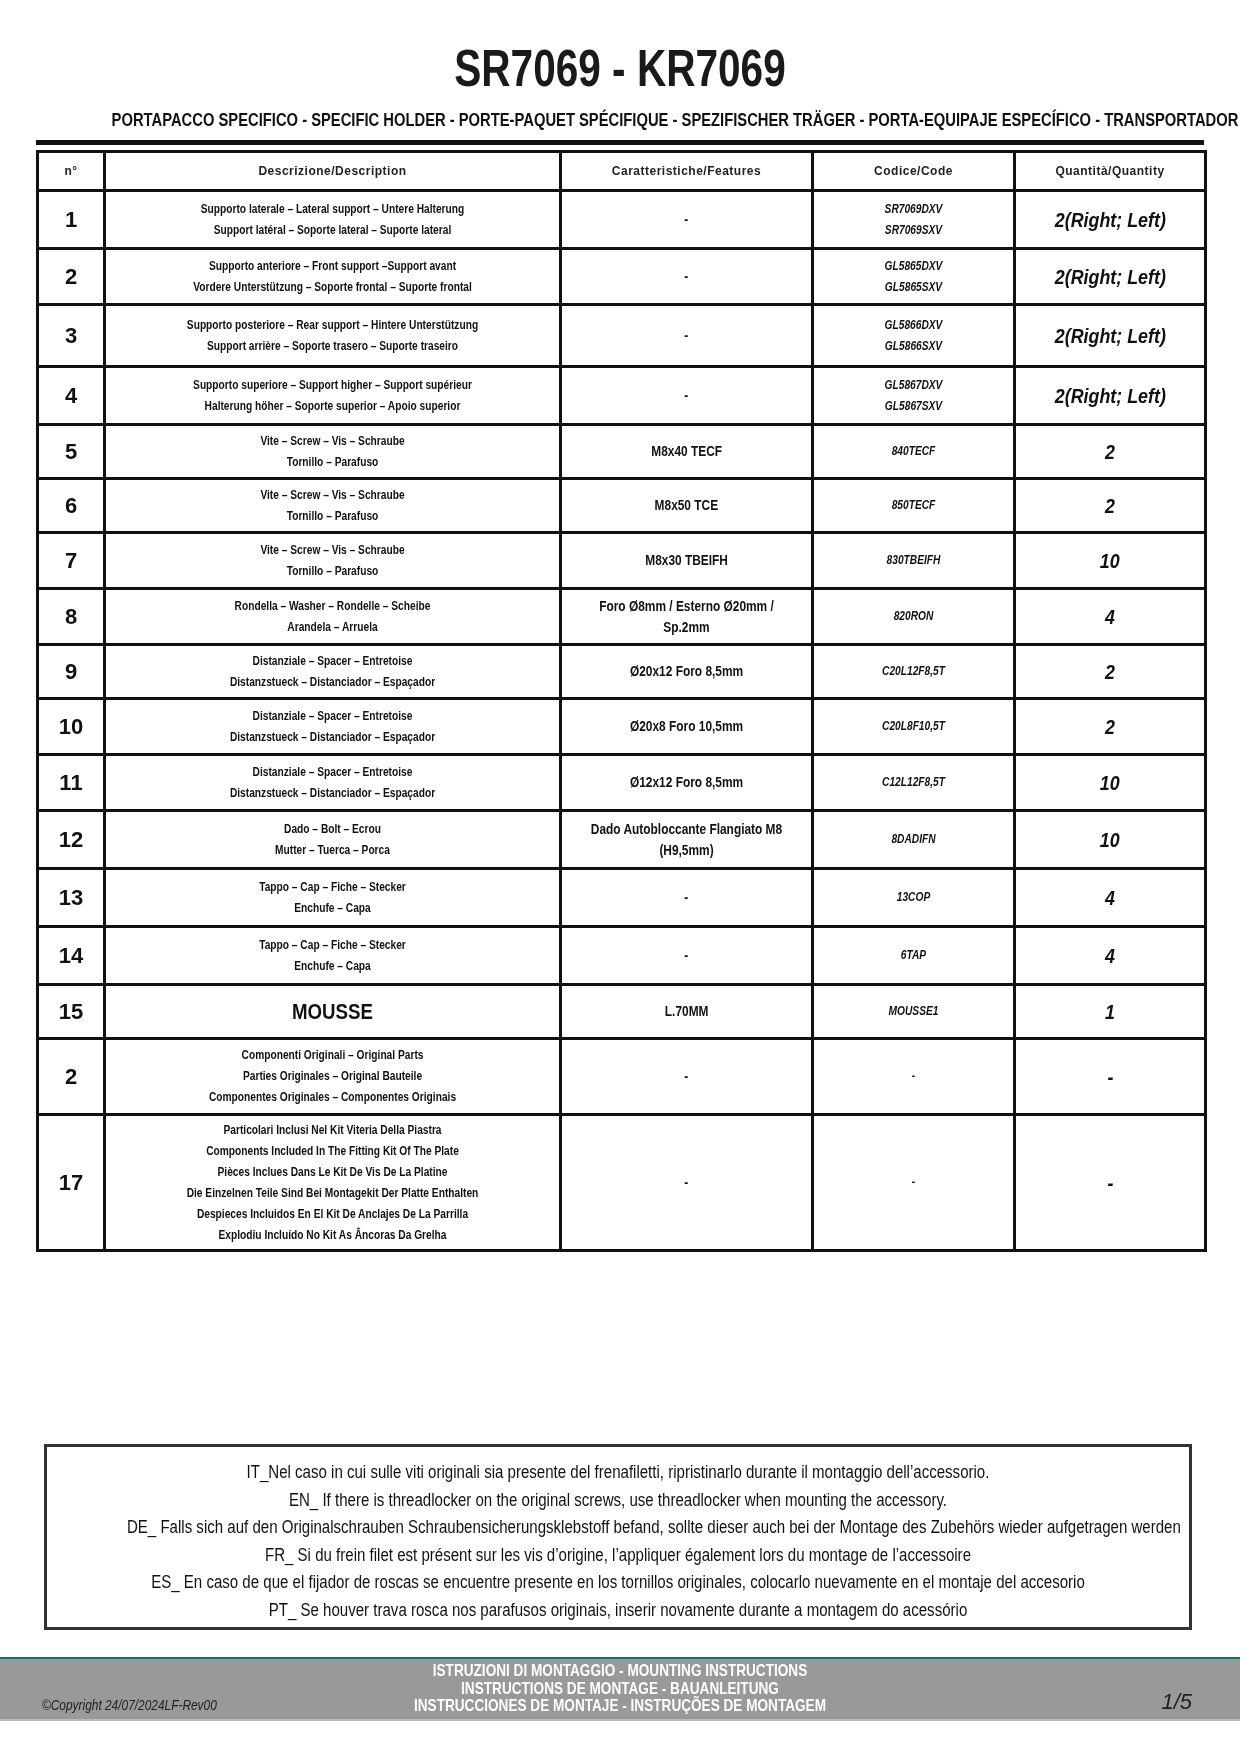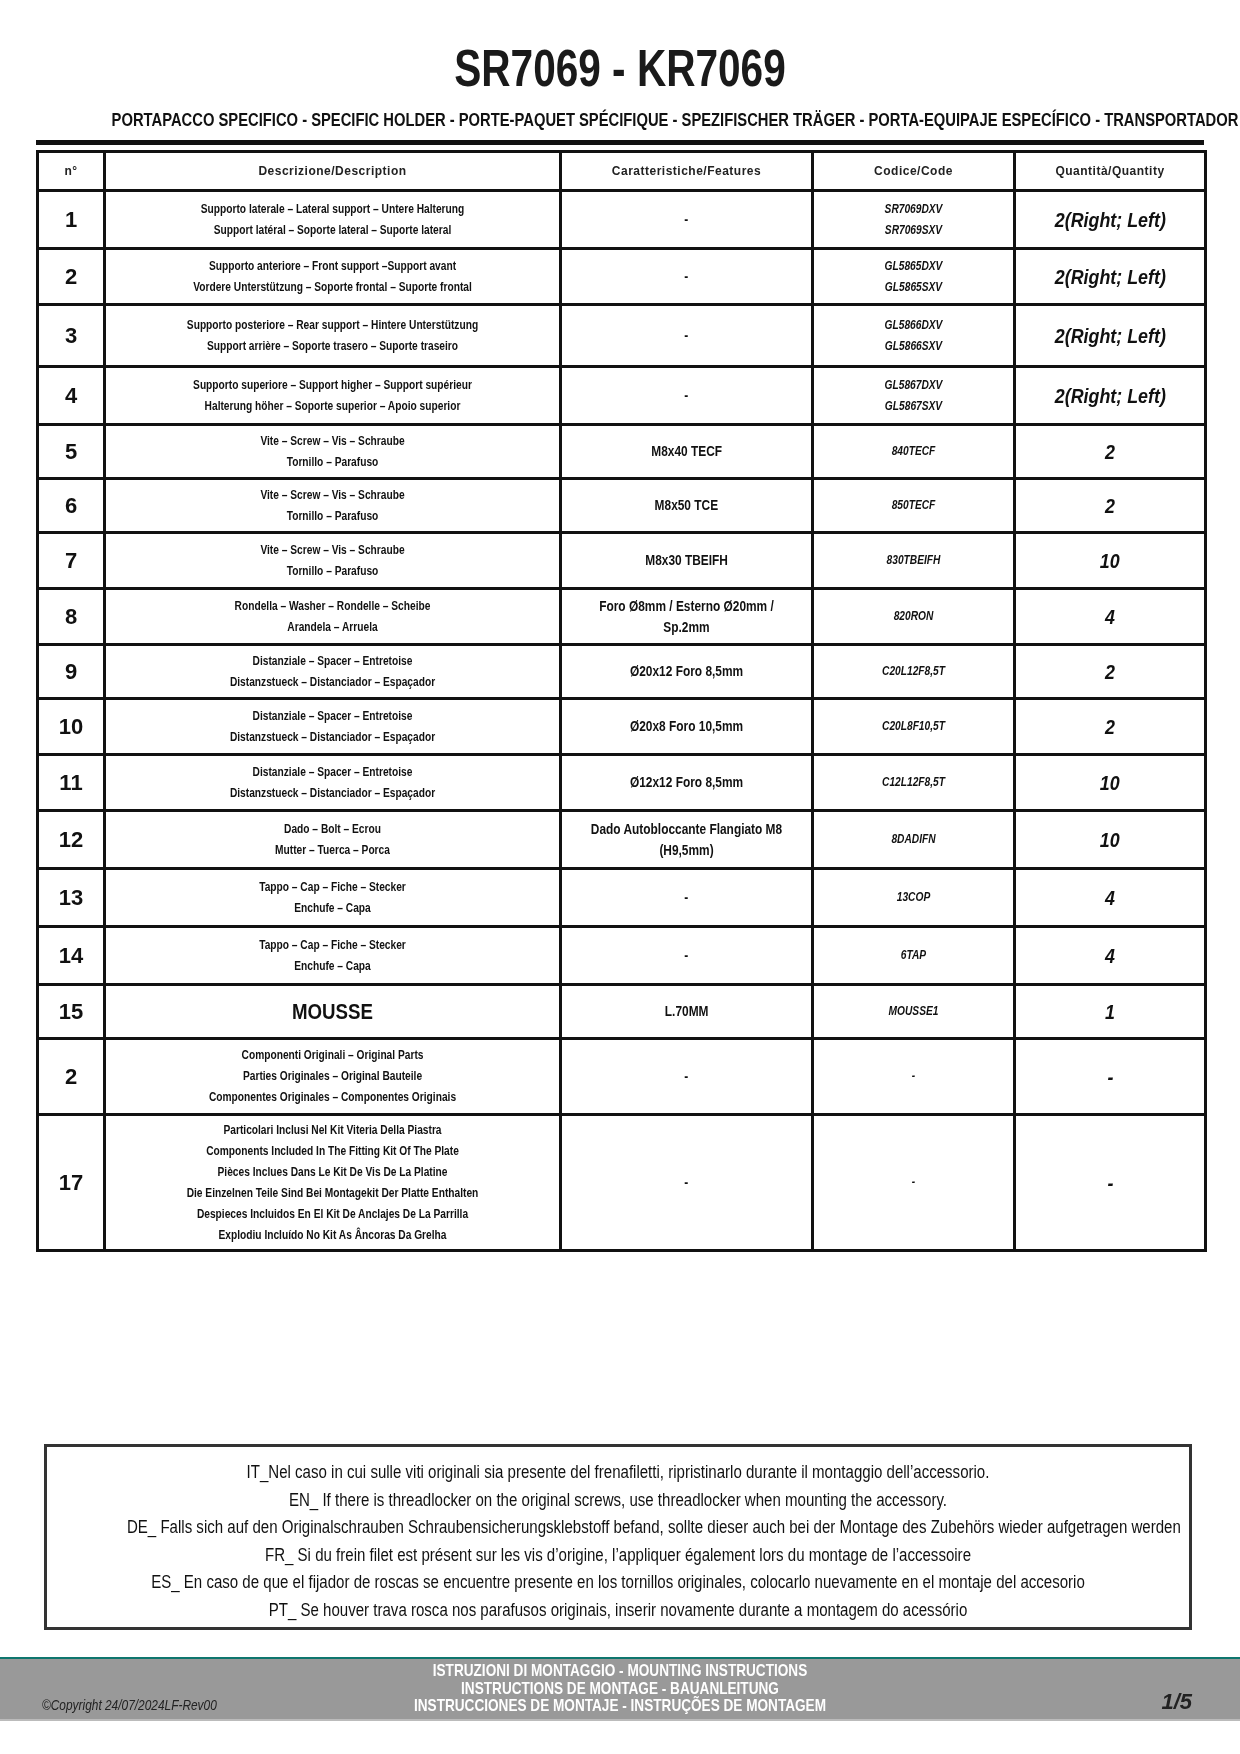--- a/index.html
+++ b/index.html
@@ -33,21 +33,21 @@
              border: 3px solid #333; box-sizing: border-box; padding-top: 12px; text-align: center; margin-top: 6px; }
     .notes div { font-size: 17.5px; line-height: 27.5px; white-space: nowrap;
                  transform: scaleX(0.86); transform-origin: center; color: #111; }
     .footer { position: absolute; top: 1657px; left: 0; width: 1240px; height: 60px; background: #999;
               border-top: 2px solid #0f766e; border-bottom: 2px solid #bbb; }
     .footer .center { position: absolute; left: 0; width: 1240px; top: 3px; text-align: center; color: #fff; }
     .footer .center div { font-size: 17px; line-height: 17.5px; font-weight: bold;
                           transform: scaleX(0.8); transform-origin: center; white-space: nowrap; }
     .footer .copy { position: absolute; left: 42px; top: 38px; font-size: 14px; font-style: italic;
                     color: #222; transform: scaleX(0.85); transform-origin: left; }
-    .footer .page { position: absolute; right: 48px; top: 30px; font-size: 22px; font-weight: bold;
+    .footer .page { position: absolute; right: 48px; top: 30px; font-size: 22px; font-weight: normal;
                     font-style: italic; color: #222; text-align: right; }
   </style>
 </head>
 <body>
 
 <div class="title">SR7069 - KR7069</div>
 <div class="subtitle">PORTAPACCO SPECIFICO - SPECIFIC HOLDER - PORTE-PAQUET SPÉCIFIQUE - SPEZIFISCHER TRÄGER - PORTA-EQUIPAJE ESPECÍFICO - TRANSPORTADOR ESPECÍFICO</div>
 <div class="topbar"></div>
 
 <table class="parts">

